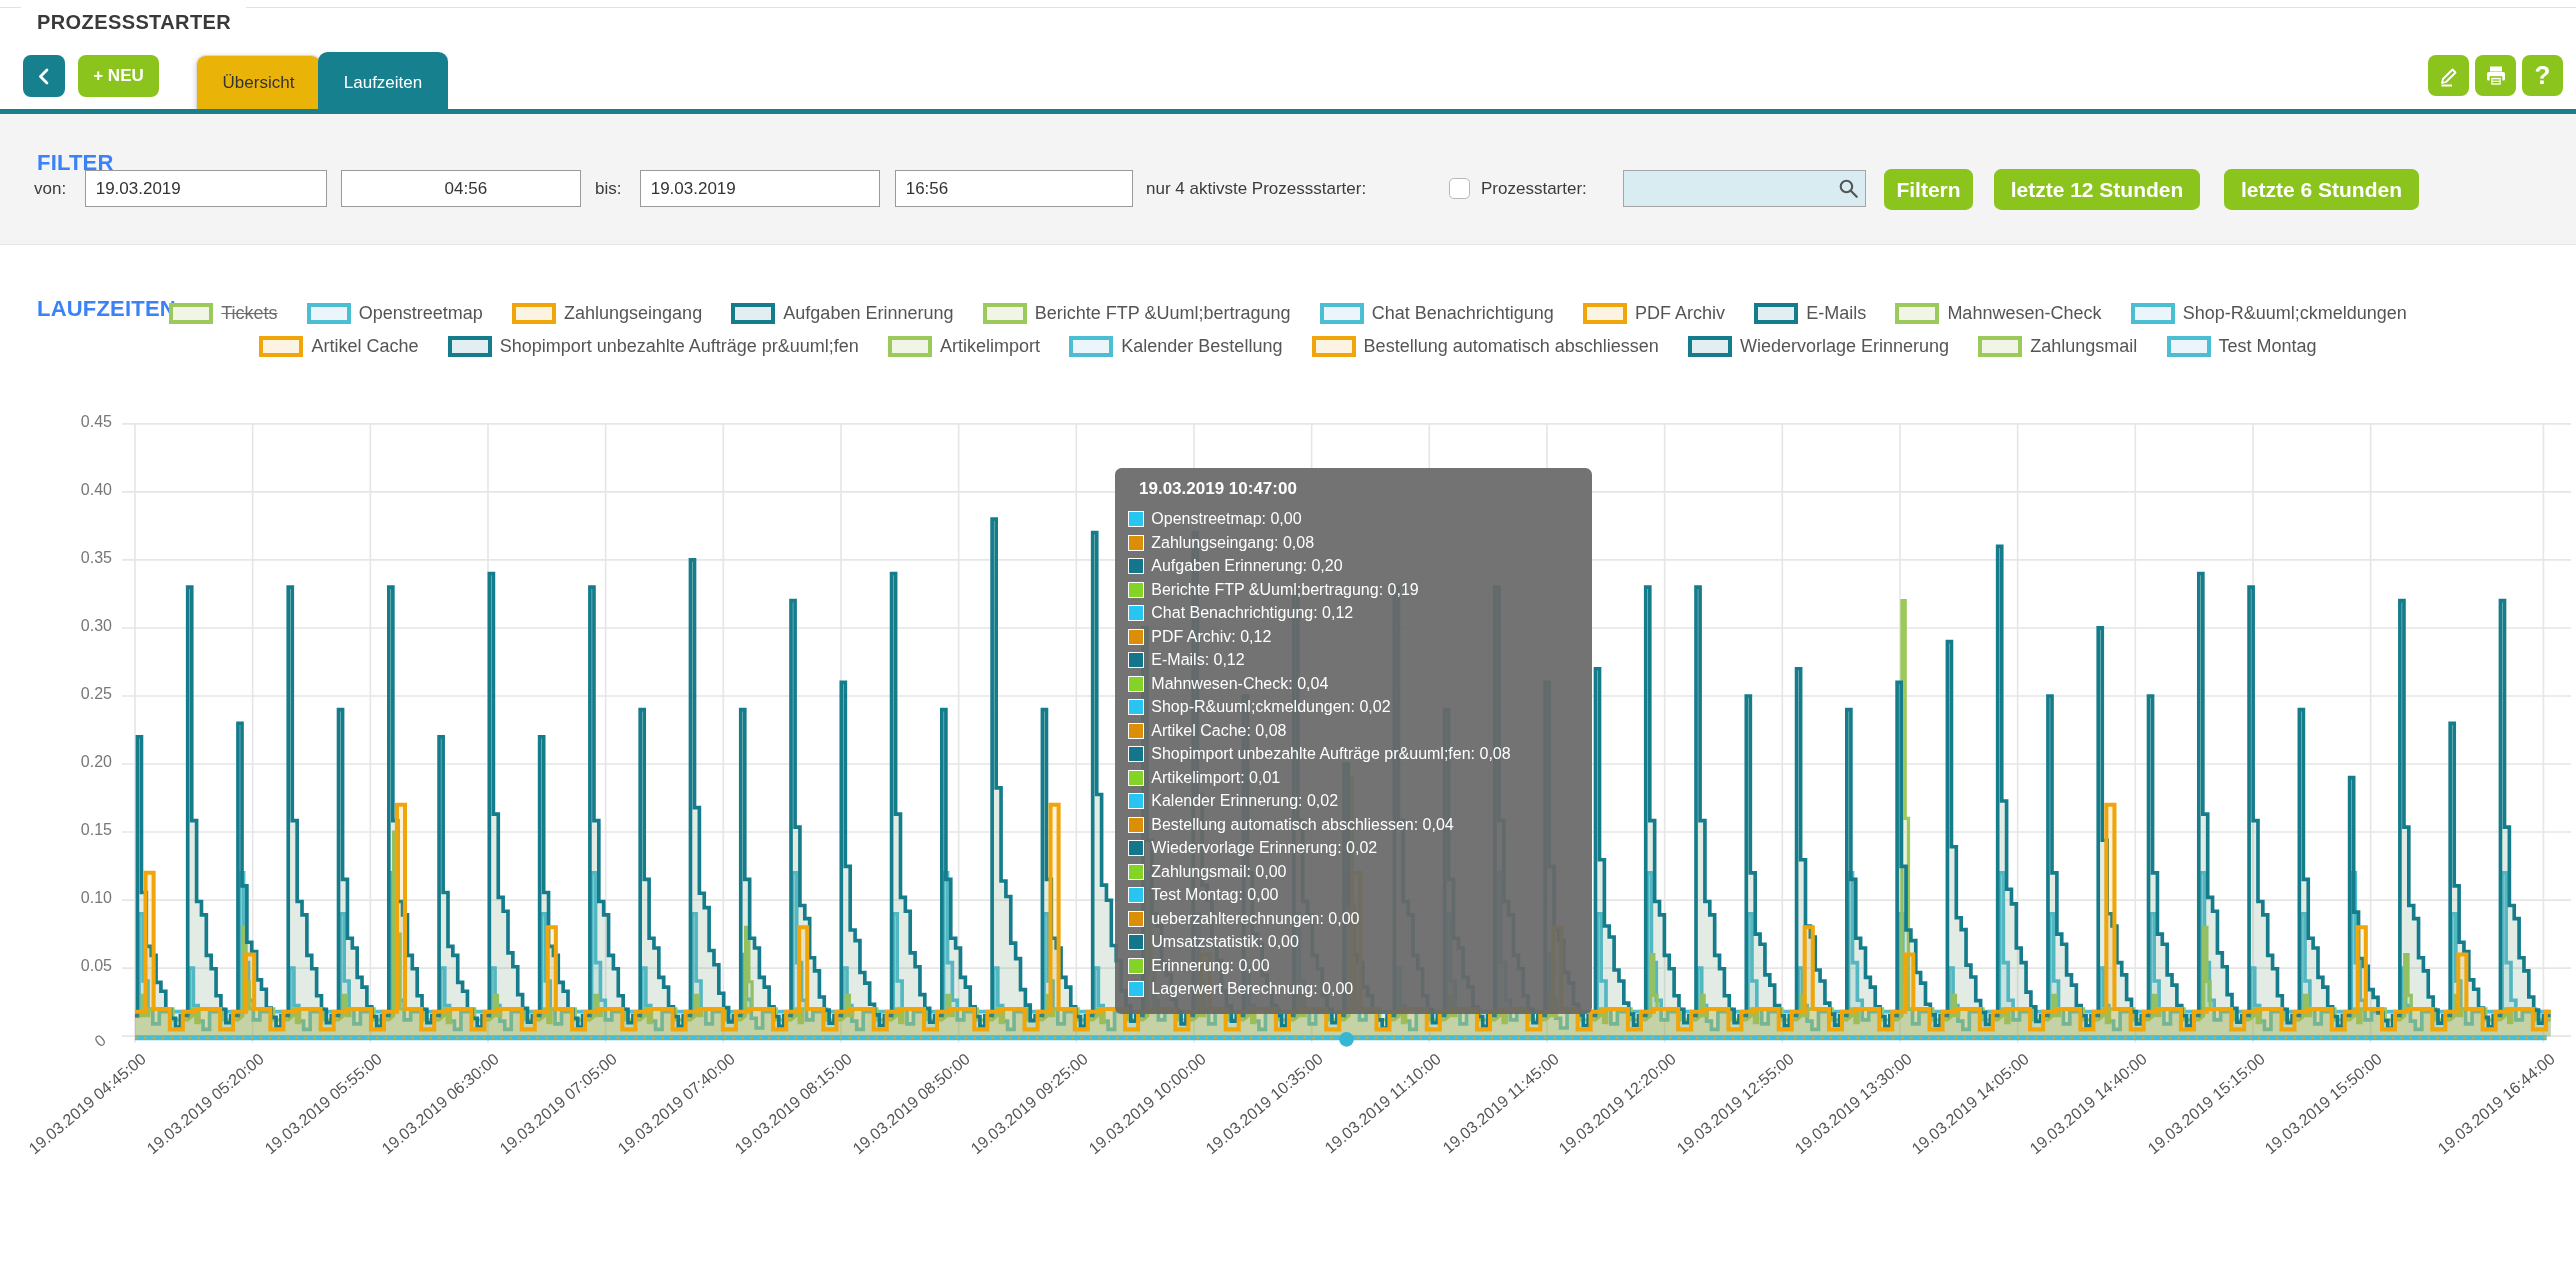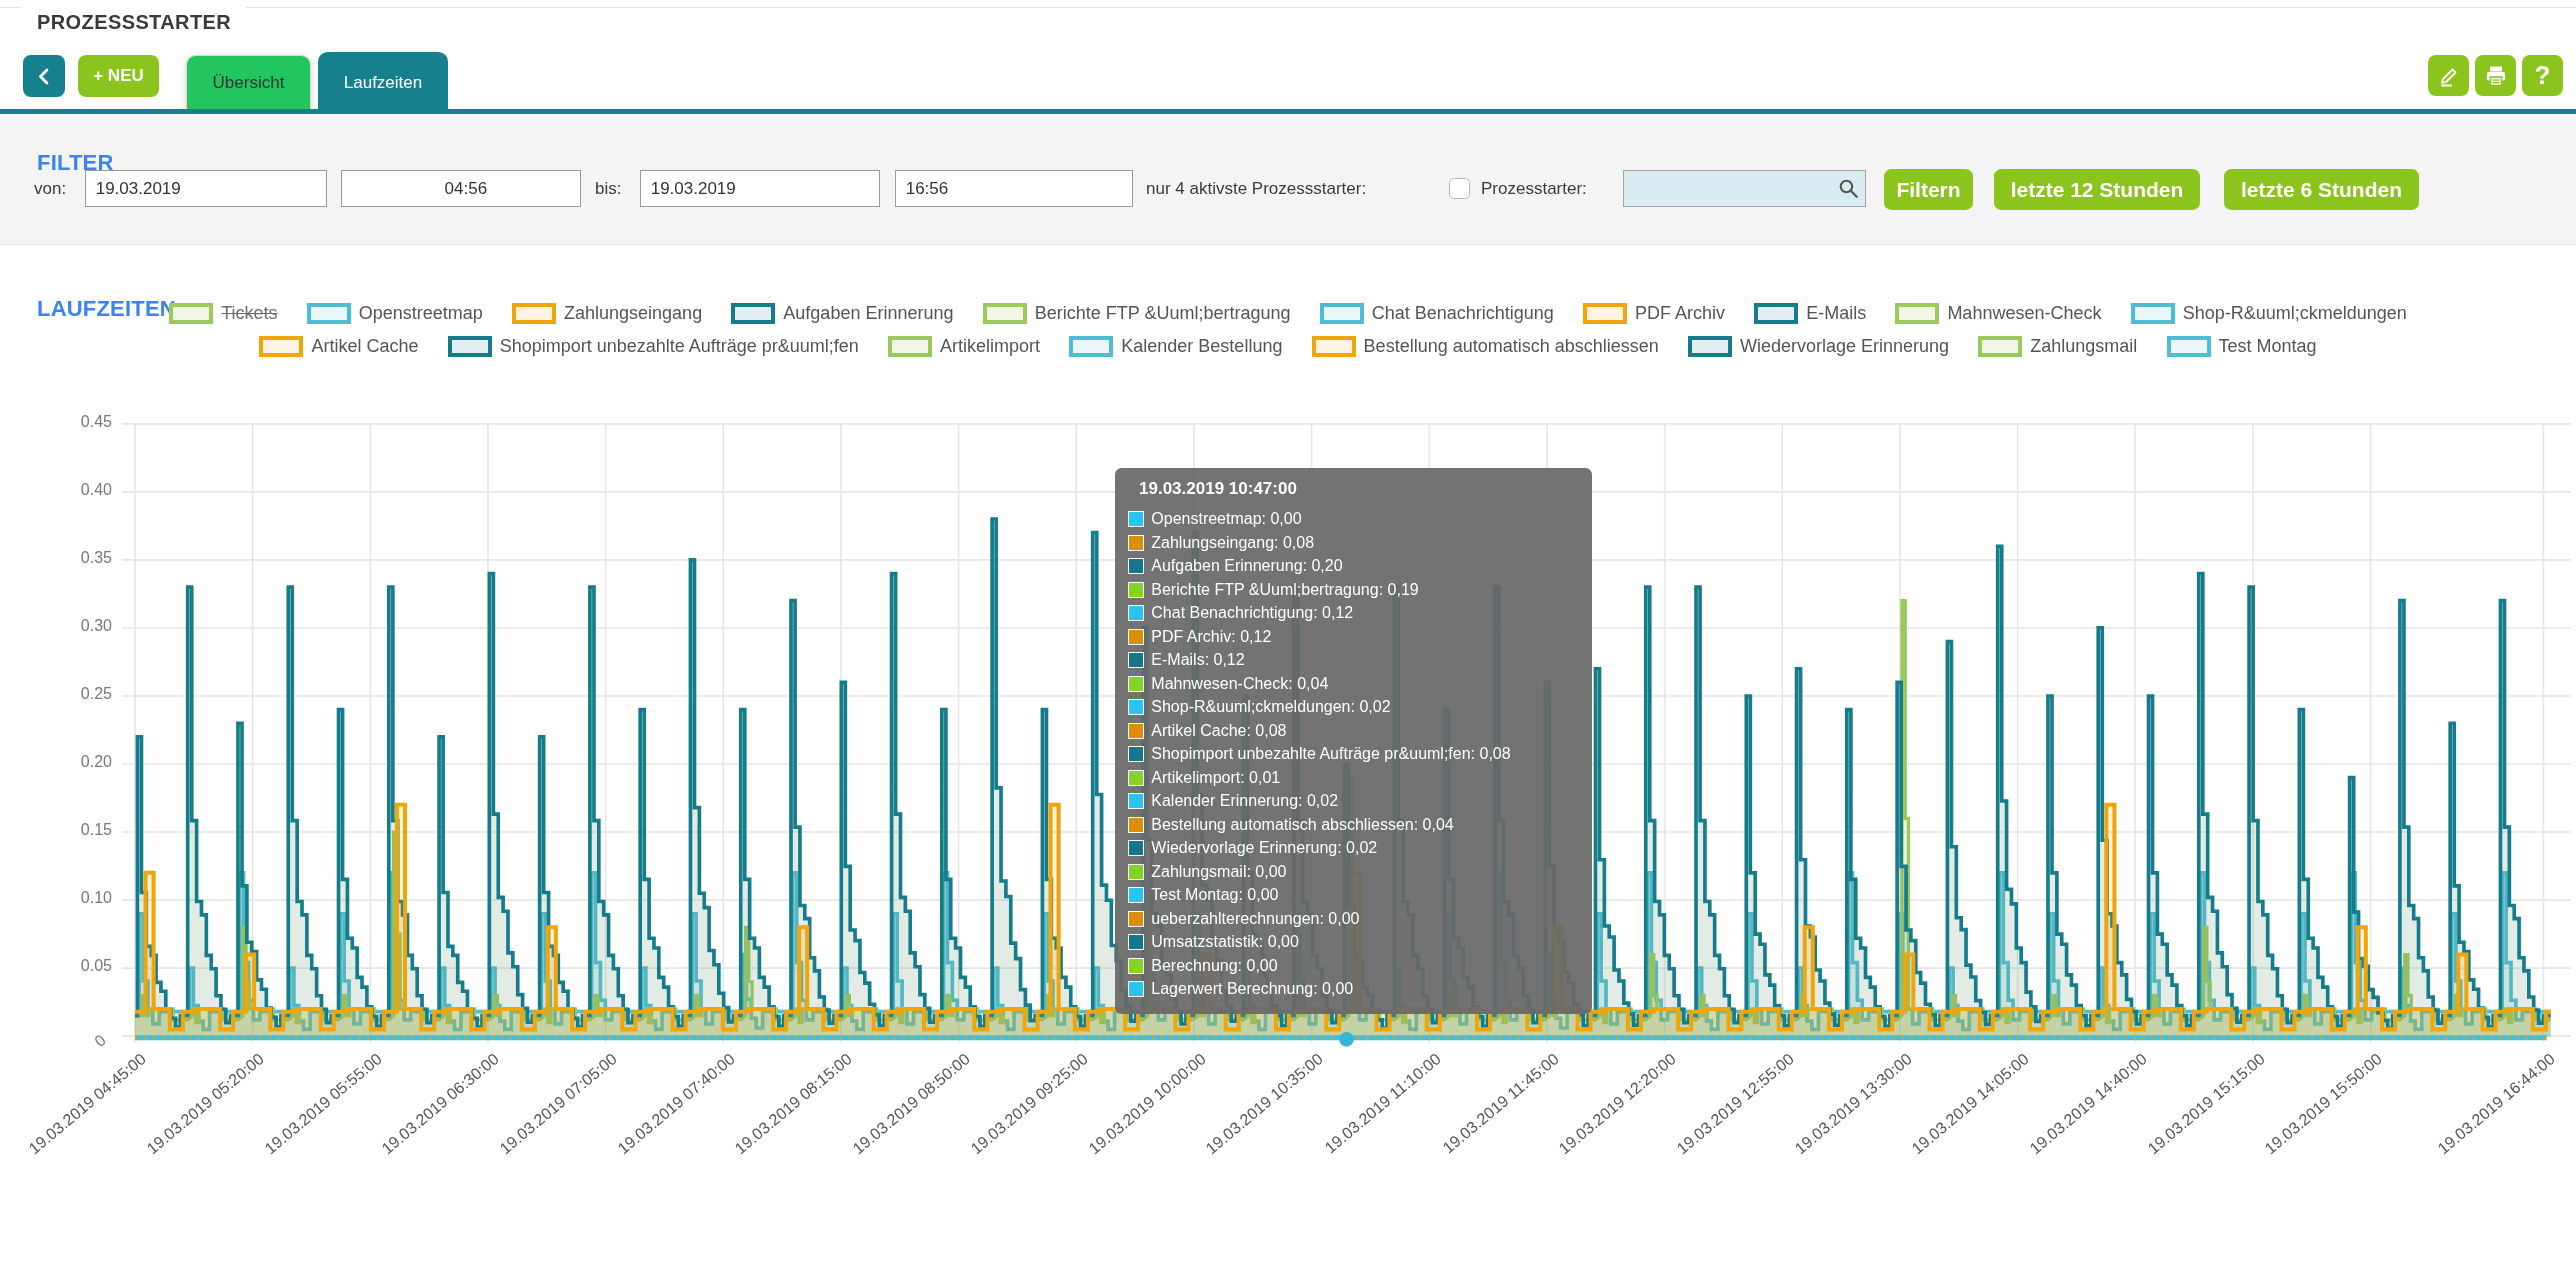--- a/index.html
+++ b/index.html
@@ -8,21 +8,21 @@
   
   .top-line{position:absolute;top:6.5px;left:0;right:0;height:1.6px;background:#e2e2e2;}
   .title-patch{position:absolute;top:0;left:21px;width:225px;height:36px;background:#fff;}
   .page-title{position:absolute;left:37px;top:11.4px;font-size:20px;font-weight:bold;color:#3a3a3a;letter-spacing:0.4px;}
   .btn-teal{position:absolute;background:#16808f;border-radius:8px;display:flex;align-items:center;justify-content:center;cursor:pointer;}
   .btn-green{position:absolute;background:#8cc41e;border-radius:8px;display:flex;align-items:center;justify-content:center;
              color:#fff;font-weight:bold;cursor:pointer;}
   .back-btn{left:23px;top:55px;width:42px;height:42px;}
   .neu-btn{left:78px;top:55px;width:81px;height:42px;font-size:17px;}
   .tab{position:absolute;border-radius:9.7px 9.7px 0 0;display:flex;align-items:center;justify-content:center;font-size:17px;cursor:pointer;}
-  .tab-inactive{left:186px;top:55px;width:123px;height:54px;background:#22c55e;border:1.6px solid #d9d9d9;border-bottom:none;
+  .tab-inactive{left:196px;top:55px;width:123px;height:54px;background:#eab308;border:1.6px solid #d9d9d9;border-bottom:none;
                 color:#333;box-shadow:0 2.4px 6.5px rgba(0,0,0,.18);}
   .tab-active{left:318px;top:52px;width:130px;height:62px;background:#16808f;color:#fff;z-index:3;}
   .teal-bar{position:absolute;top:109px;left:0;right:0;height:4.9px;background:#16808f;z-index:2;}
   .hdr-icon{top:55px;width:41px;height:41px;}
   
   .filter-sec{position:absolute;top:114px;left:0;right:0;height:130px;background:#f4f4f4;border-bottom:0.8px solid #e6e6e6;}
   .sec-title{position:absolute;font-size:22px;font-weight:bold;color:#3b82f6;letter-spacing:0.2px;margin-top:28px;}
   .flabel{position:absolute;top:170px;height:37px;line-height:37px;font-size:17px;color:#3c3c3c;}
   .finput{position:absolute;top:170px;height:37px;border:1.6px solid #9a9a9a;background:#fff;font-size:17px;color:#333;
           padding:0 0 0 9.7px;box-sizing:border-box;font-family:inherit;}
@@ -351,21 +351,21 @@
       <div class="tt-row">
         <span class="tt-ic" style="background: rgb(221, 142, 7);"></span>
         <span class="tt-tx">ueberzahlterechnungen: 0,00</span>
       </div>
       <div class="tt-row">
         <span class="tt-ic" style="background: rgb(19, 118, 139);"></span>
         <span class="tt-tx">Umsatzstatistik: 0,00</span>
       </div>
       <div class="tt-row">
         <span class="tt-ic" style="background: rgb(132, 211, 39);"></span>
-        <span class="tt-tx">Berechnung: 0,00</span>
+        <span class="tt-tx">Erinnerung: 0,00</span>
       </div>
       <div class="tt-row">
         <span class="tt-ic" style="background: rgb(41, 197, 242);"></span>
         <span class="tt-tx">Lagerwert Berechnung: 0,00</span>
       </div>
     </div>
 </div>
 
 
 </body></html>

